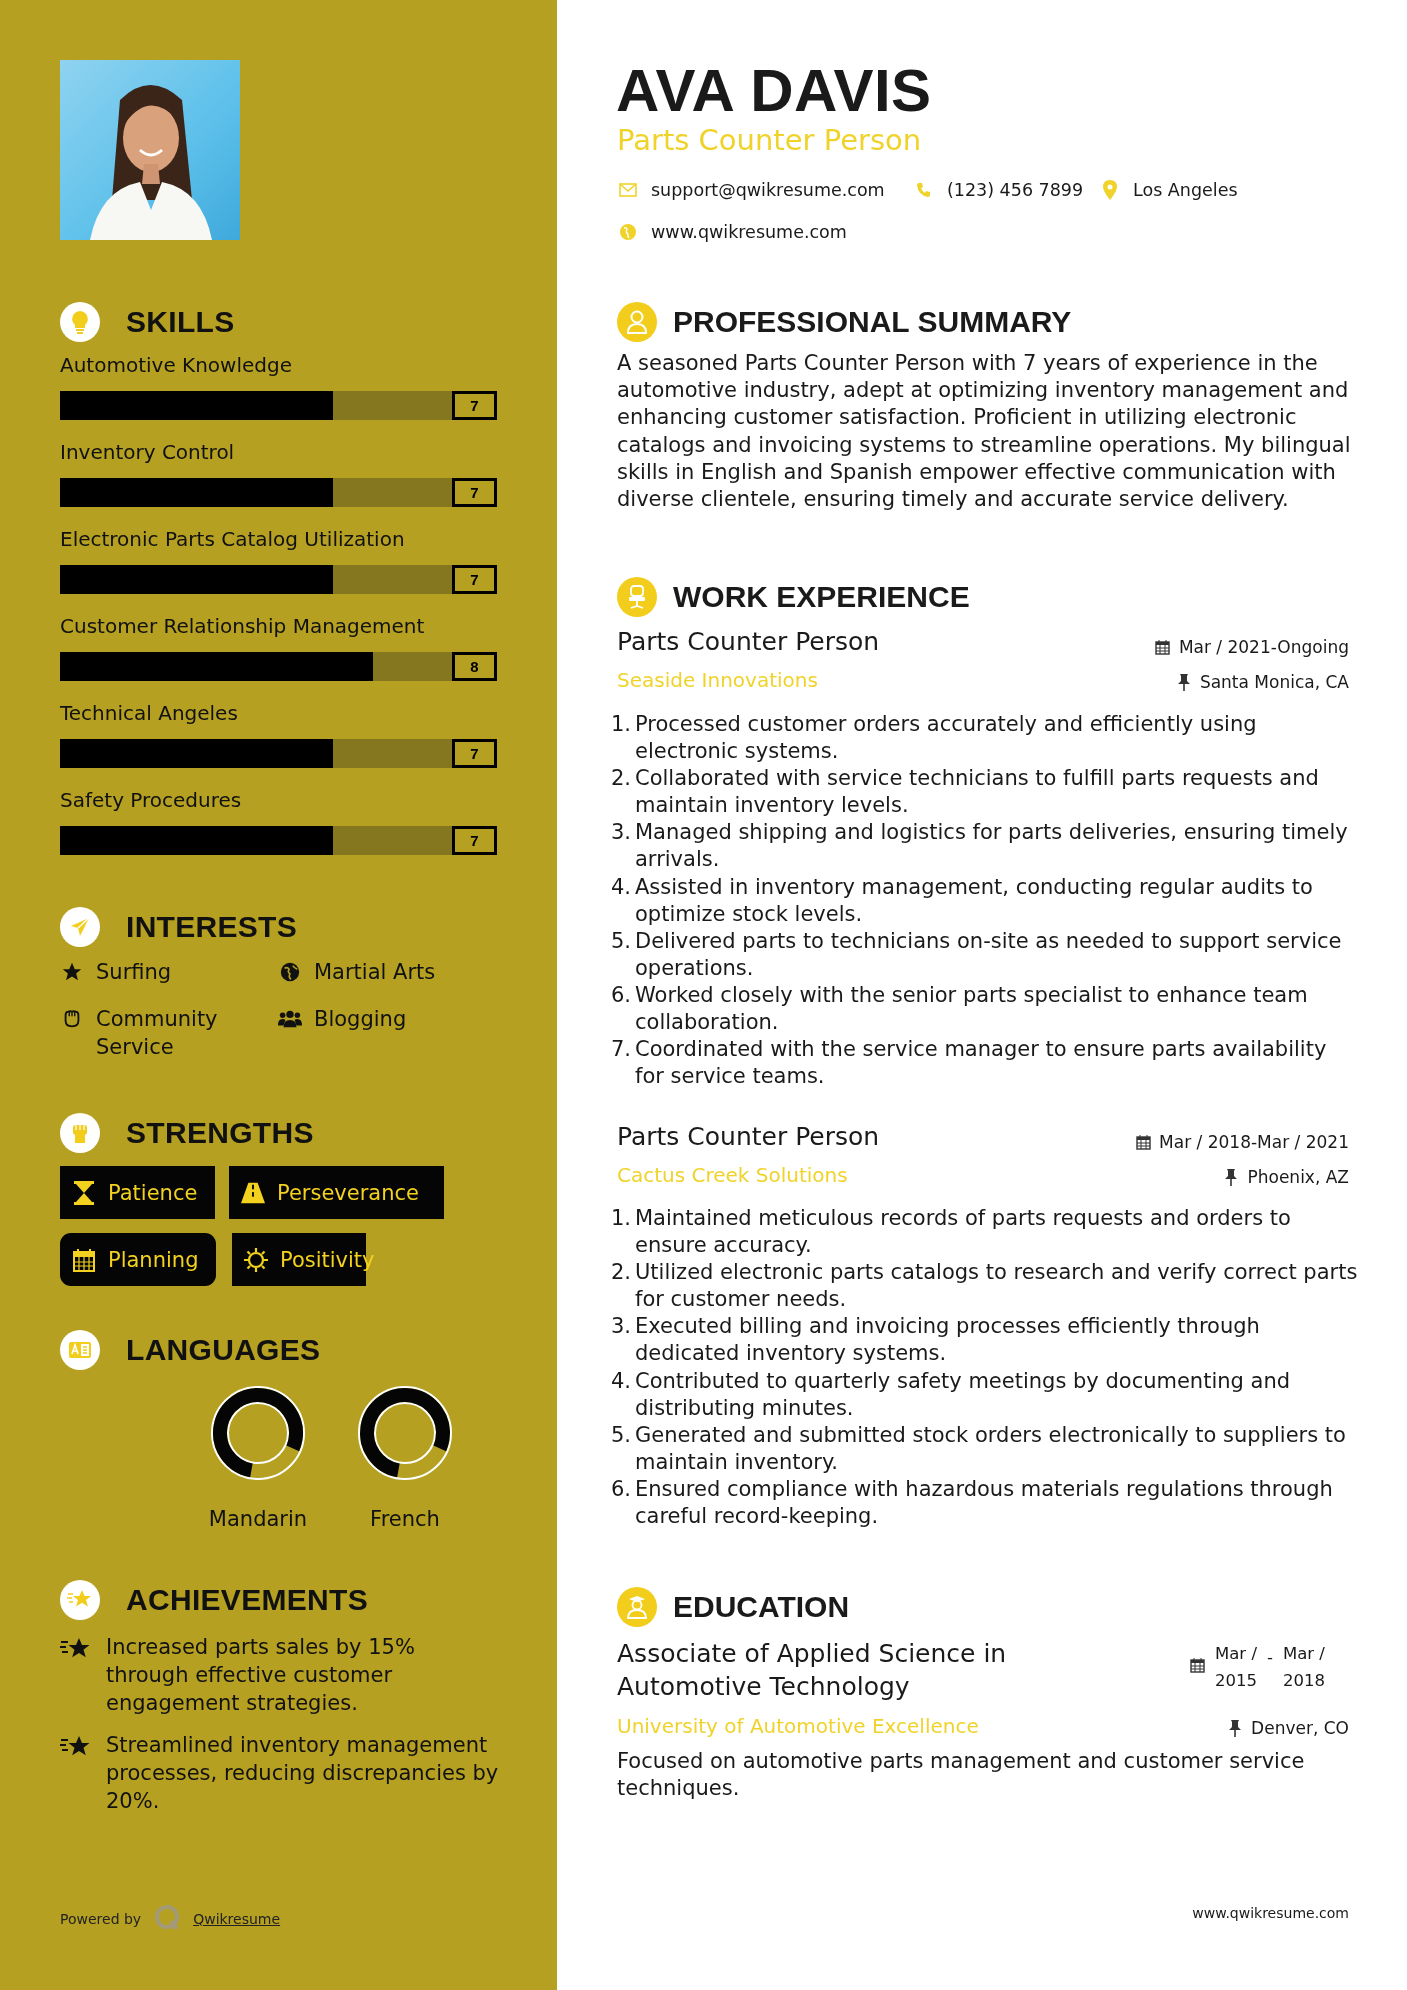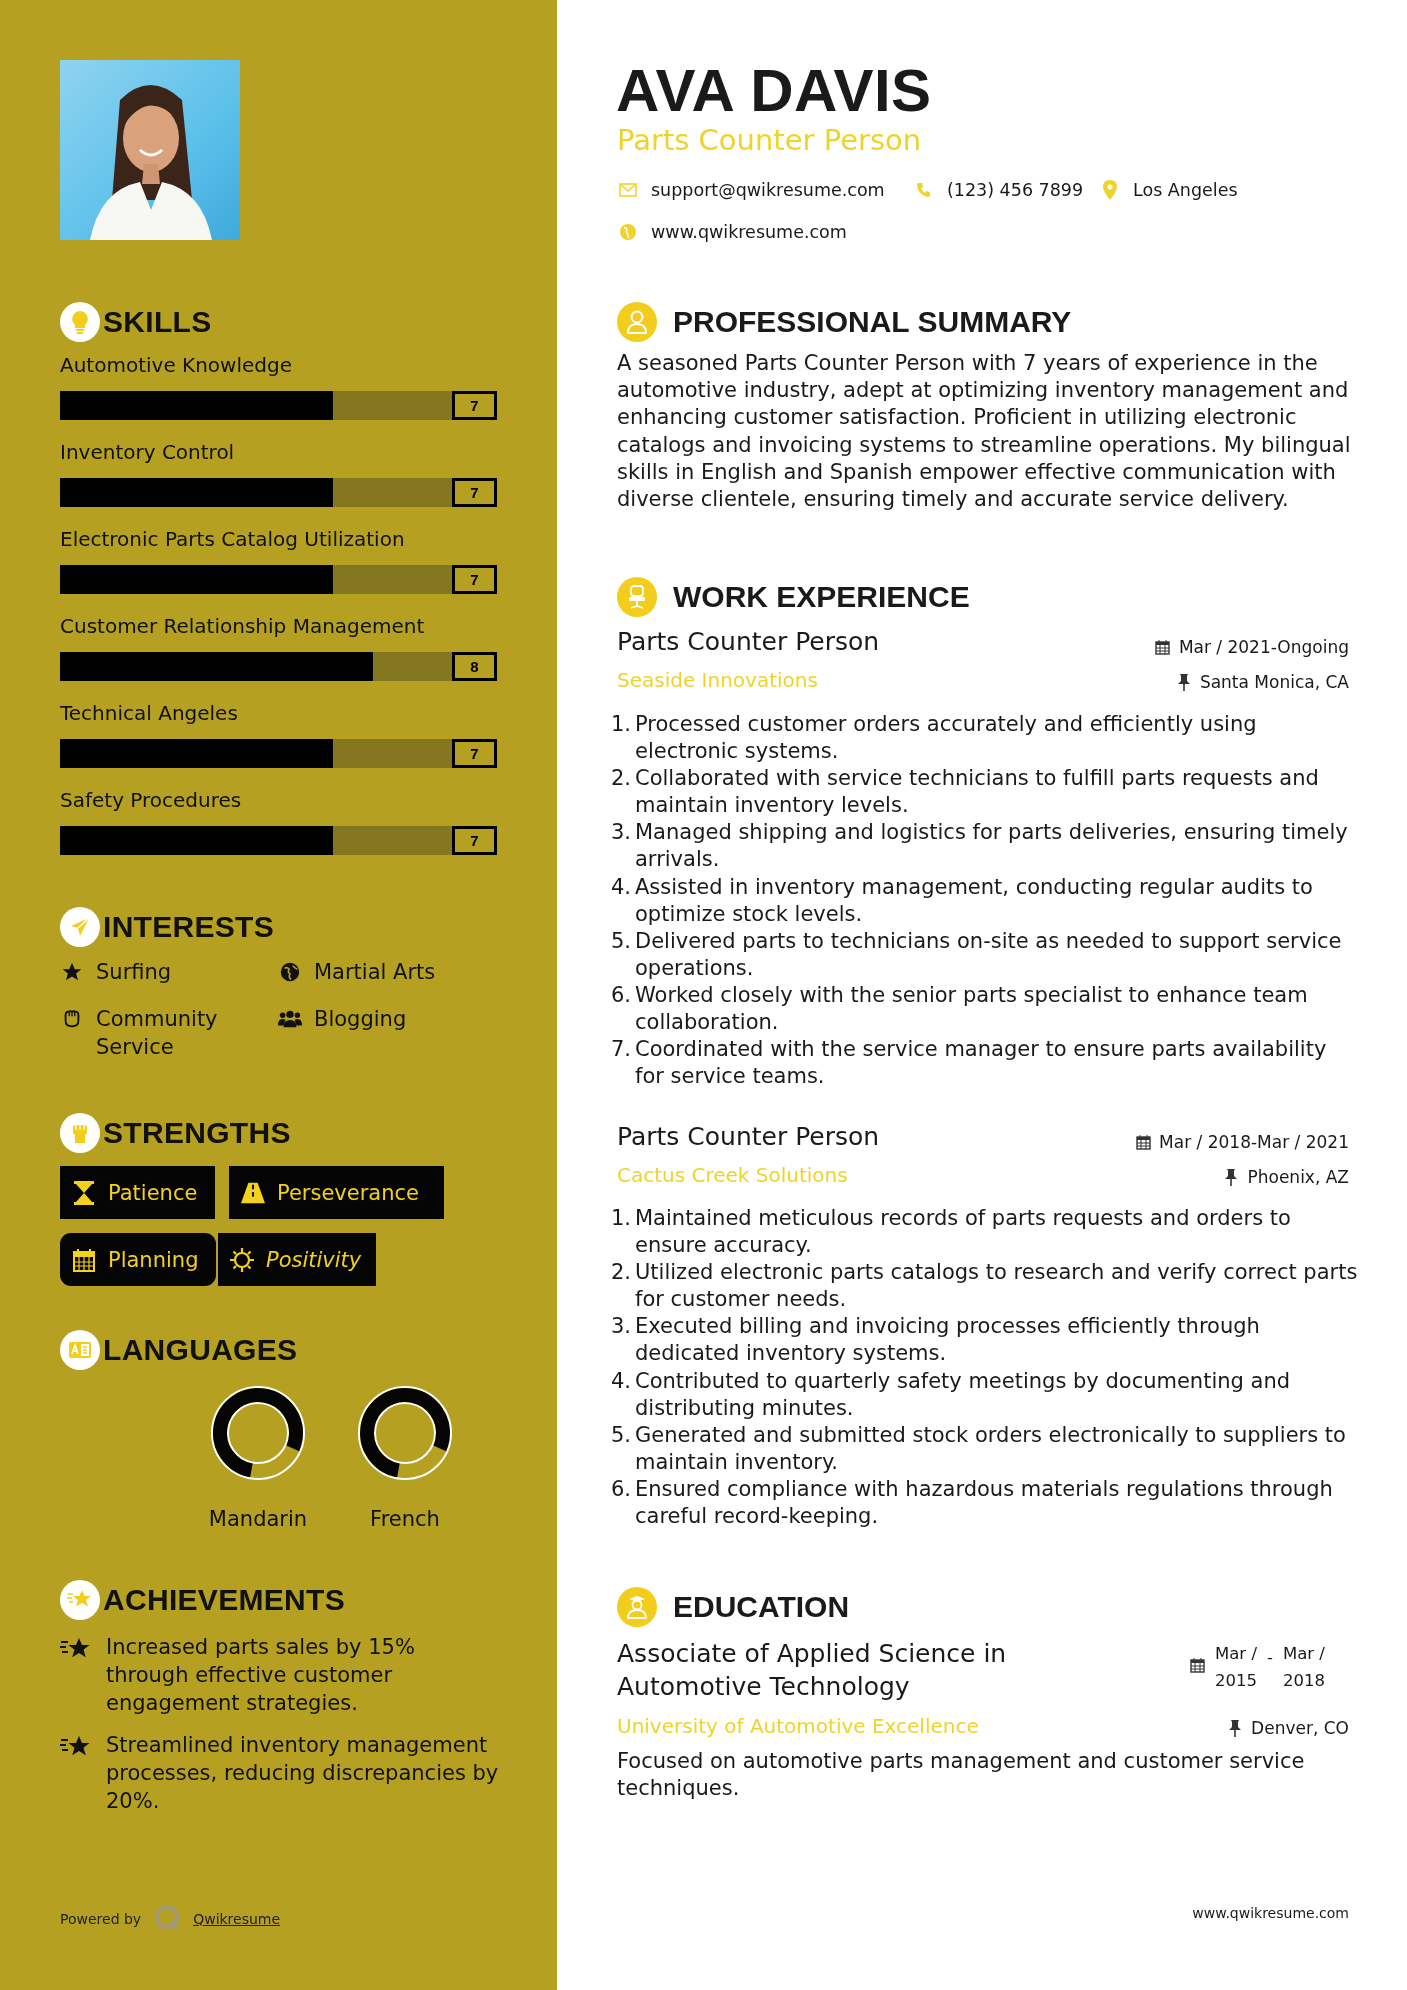--- a/index.html
+++ b/index.html
@@ -7,21 +7,21 @@
   body { position: relative; font-family: "DejaVu Sans", sans-serif; color: #1f1f1f; }
 
   .sidebar { position: absolute; left: 0; top: 0; width: 557px; height: 1990px; background: #B5A021; }
 
   
   .photo { position: absolute; left: 60px; top: 60px; width: 180px; height: 180px; overflow: hidden;
            background: linear-gradient(135deg, #8fd3f0 0%, #5cc0ea 60%, #3fa9dc 100%); }
   .photo svg { display: block; }
 
   
-  .s-head { position: absolute; left: 60px; display: flex; align-items: center; gap: 3px; }
+  .s-head { position: absolute; left: 60px; display: flex; align-items: center; gap: 26px; }
   .s-head .ic { width: 40px; height: 40px; border-radius: 50%; background: #ffffff; display: flex;
                 align-items: center; justify-content: center; }
   .s-head .ttl { font-family: "Liberation Sans", sans-serif; font-weight: 700; font-size: 30px; color: #111; letter-spacing: 0.3px; }
 
   
   .skill { position: absolute; left: 60px; width: 437px; }
   .skill .nm { font-size: 20px; color: #111; white-space: nowrap; }
   .skill .bar { position: relative; margin-top: 14px; height: 29px; background: #857720; }
   .skill .fill { position: absolute; left: 0; top: 0; bottom: 0; background: #000000; }
   .skill .val { position: absolute; right: 0; top: 0; width: 45px; height: 29px; border: 3px solid #000;
@@ -231,21 +231,21 @@
     <span class="ic">
         <svg width="22" height="24" viewBox="0 0 22 24">
           <rect x="1" y="4" width="20" height="19" fill="none" stroke="#F3D11F" stroke-width="2"></rect>
           <rect x="1" y="4" width="20" height="5" fill="#F3D11F"></rect>
           <path d="M5 1 V6 M17 1 V6" stroke="#F3D11F" stroke-width="2"></path>
           <path d="M1 14 H21 M1 18 H21 M6 9 V23 M11 9 V23 M16 9 V23" stroke="#F3D11F" stroke-width="1.2"></path>
         </svg>
       </span>
     <span>Planning</span>
   </div>
-  <div class="strength" style="left:218px; top:1233px; width:158px;font-style:italic;">
+  <div class="strength" style="left:232px; top:1233px; width:134px;">
     <span class="ic">
         <svg width="24" height="24" viewBox="0 0 24 24">
           <circle cx="12" cy="12" r="7" fill="none" stroke="#F3D11F" stroke-width="2.2"></circle>
           <path d="M12 0 V4 M12 20 V24 M0 12 H4 M20 12 H24 M3.5 3.5 L6 6 M18 18 L20.5 20.5 M3.5 20.5 L6 18 M18 6 L20.5 3.5" stroke="#F3D11F" stroke-width="2.2"></path>
         </svg>
       </span>
     <span>Positivity</span>
   </div>
 
   <div class="s-head" style="top:1330px;">

